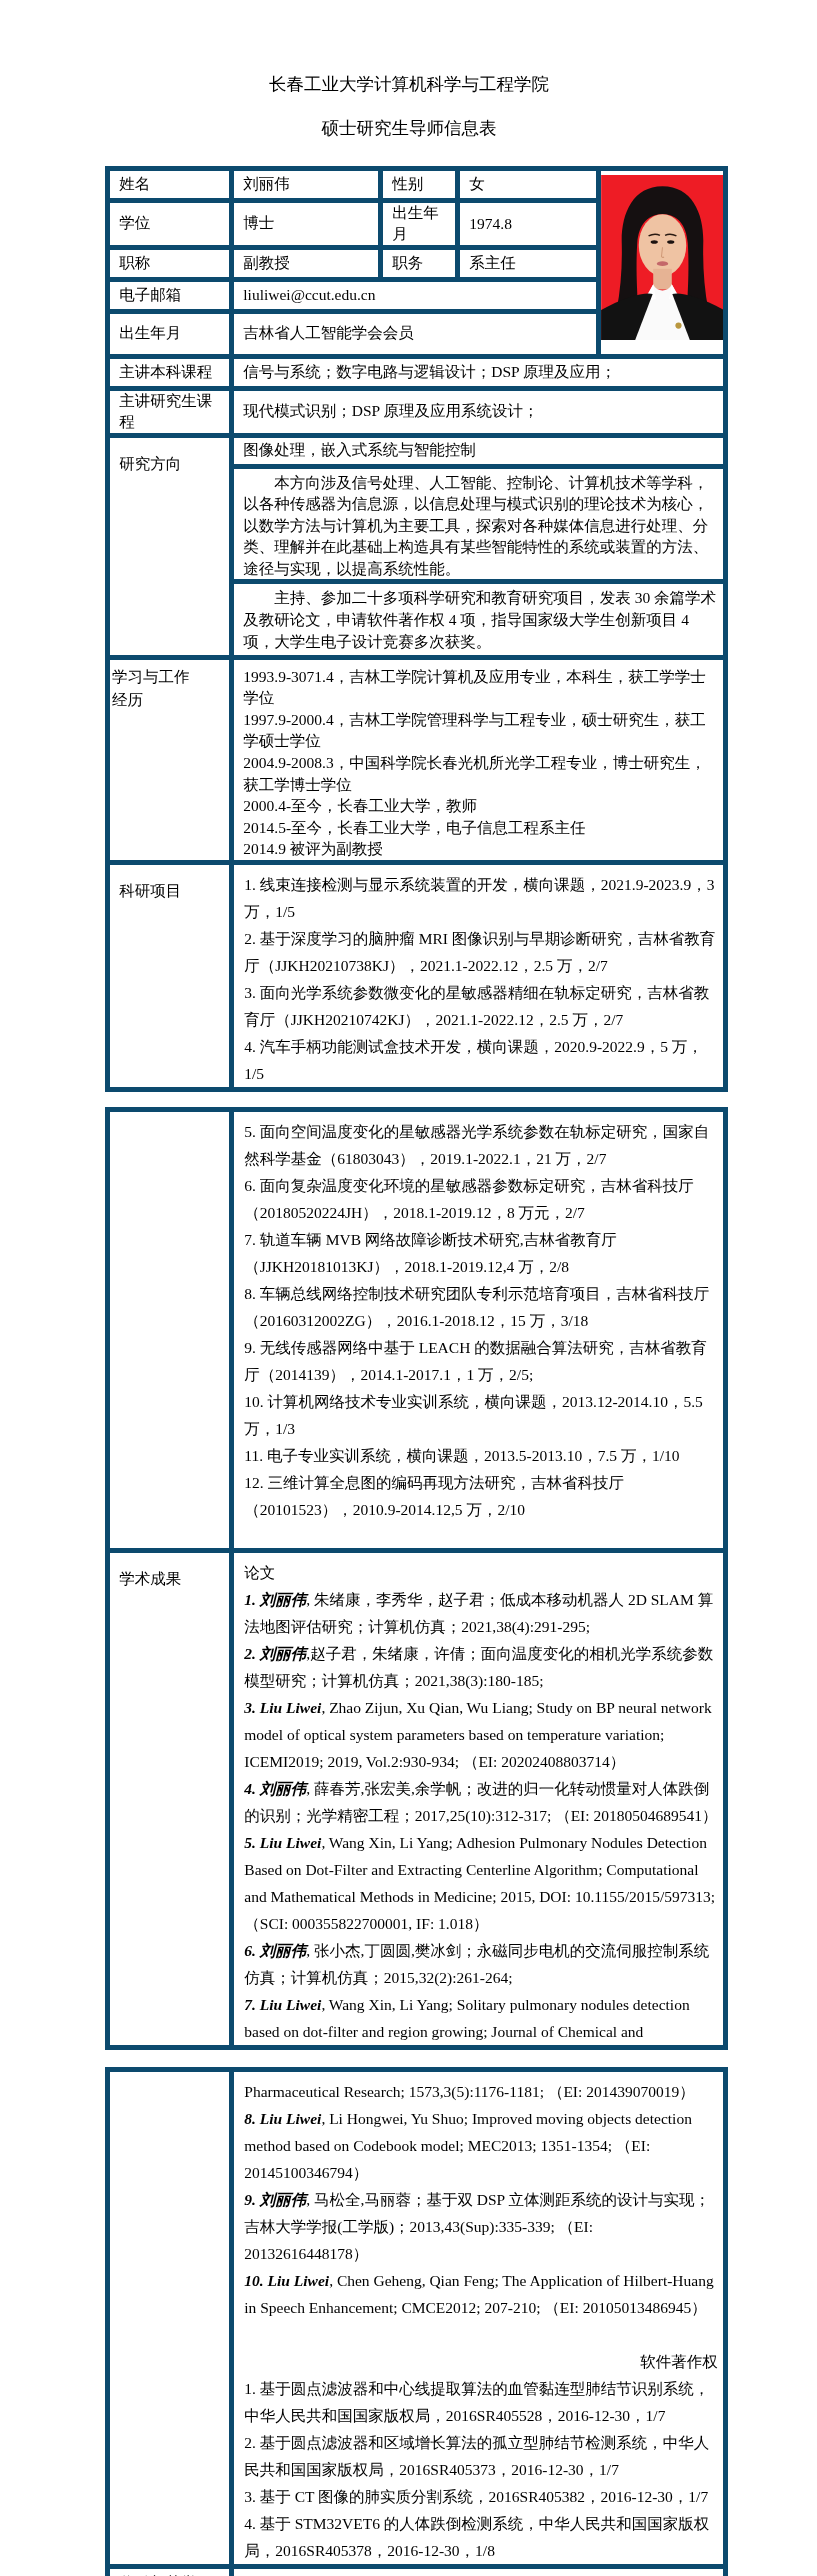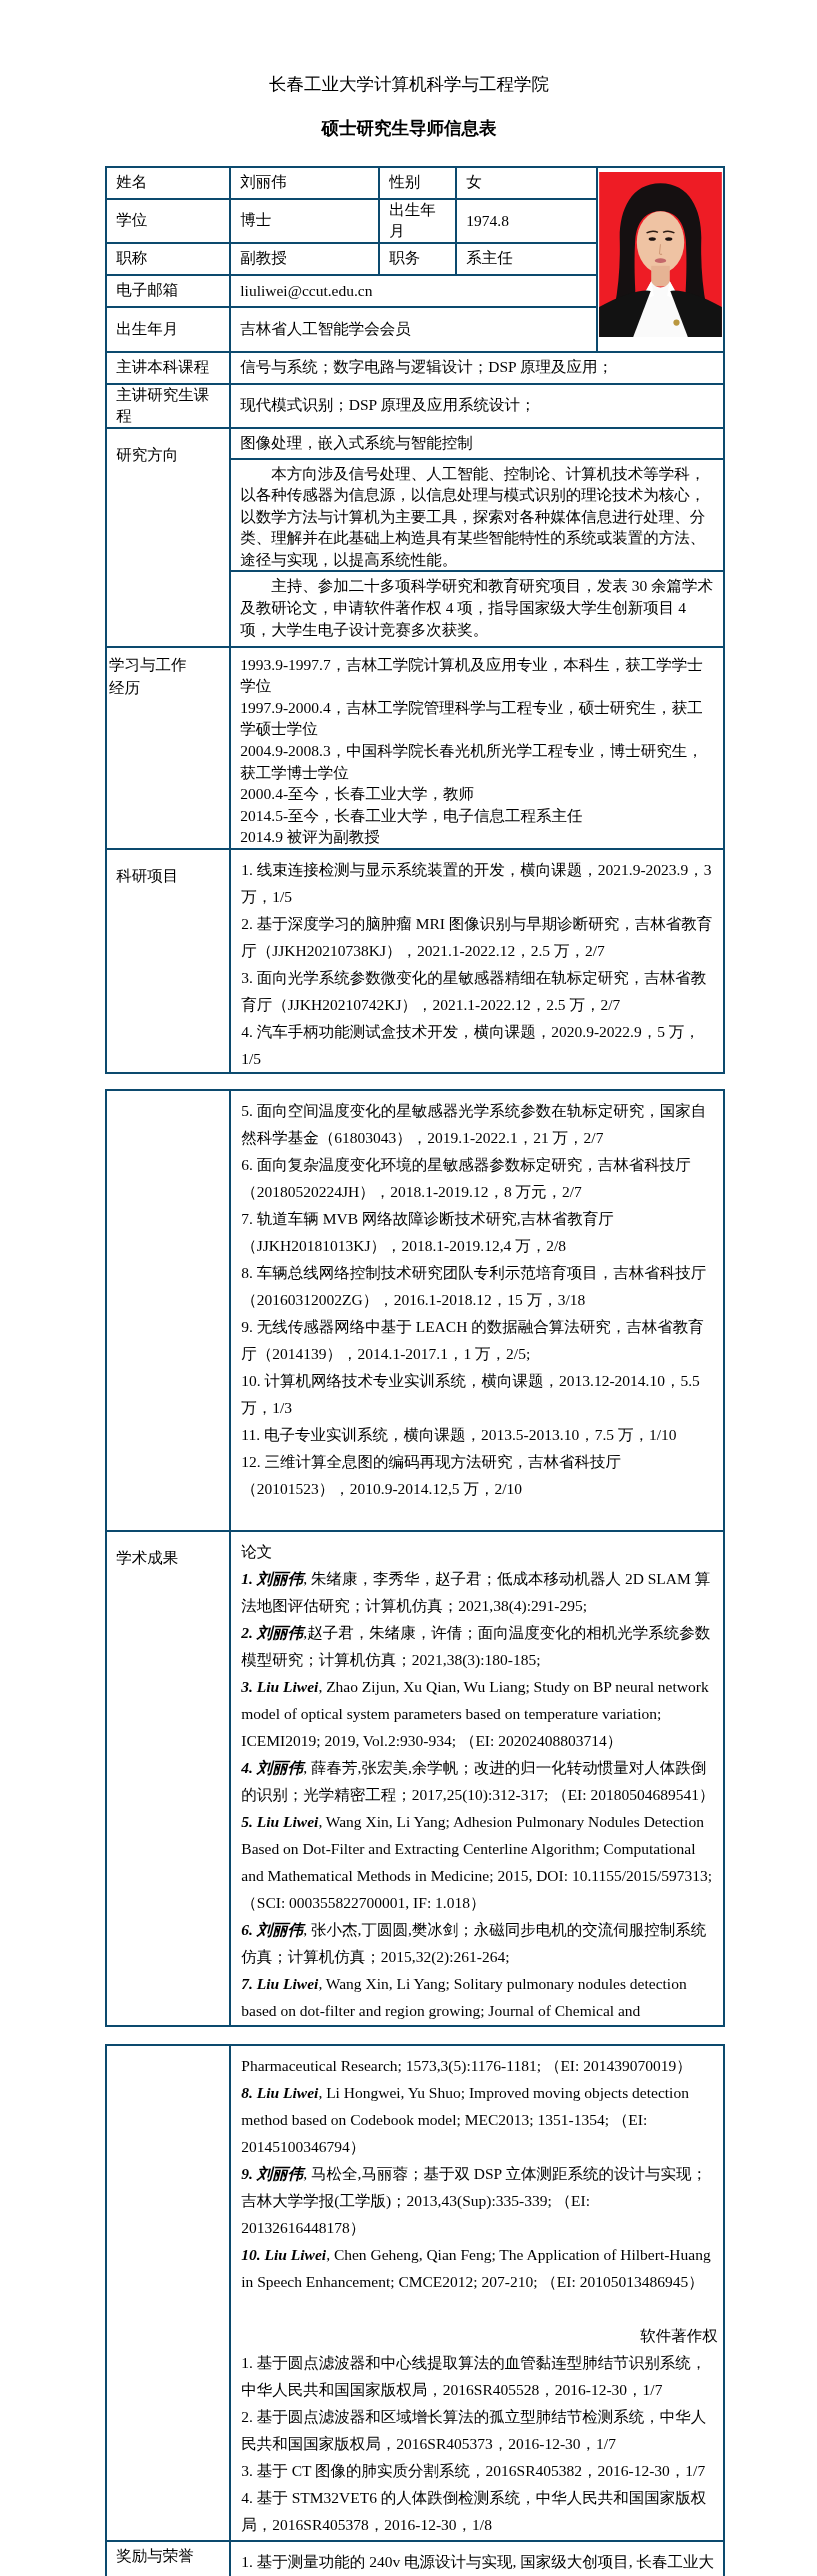--- a/index.html
+++ b/index.html
@@ -4,34 +4,34 @@
 <style>
   html,body{margin:0;padding:0;background:#ffffff;}
   body{
     width:818px;
     color:#000;
     font-family:"Liberation Serif","DejaVu Serif",serif;
     padding-bottom:72px;
   }
   .titles{text-align:center;}
   .doc-title-1{padding-top:72px;font-size:17.5px;font-weight:normal;line-height:25px;}
-  .doc-title-2{margin-top:18.5px;font-size:17.5px;font-weight:bold;line-height:25px;}
+  .doc-title-2{margin-top:18.5px;font-size:17.5px;font-weight:normal;line-height:25px;}
 
   table.page-table{
     border-collapse:collapse;
     table-layout:fixed;
     margin-left:105px;
     width:618px;
   }
   .tbl-1{margin-top:25px;}
   .tbl-2{margin-top:14.4px;}
   .tbl-3{margin-top:17px;}
 
   td{
-    border:2px solid #0c4a6e;
+    border:5px solid #0c4a6e;
     font-size:15.5px;
     box-sizing:border-box;
     padding:0 5.2px 0 9.3px;
     vertical-align:middle;
     overflow:hidden;
     word-break:break-word;
   }
   td.label-top{vertical-align:top;padding-top:16px;}
   td.center-label{
     text-align:left;vertical-align:top;padding:4.1px 2.1px 0 2.1px;line-height:23px;margin-top:24px;
@@ -142,21 +142,21 @@
   </tr>
   <tr style="height:76px">
     <td colspan="4" class="cell-para">主持、参加二十多项科学研究和教育研究项目，发表 30 余篇学术及教研论文，申请软件著作权 4 项，指导国家级大学生创新项目 4 项，大学生电子设计竞赛多次获奖。</td>
   </tr>
   <tr style="height:179px">
     <td class="center-label">
       <div>学习与工作</div>
       <div>经历</div>
     </td>
     <td colspan="4" class="cell-exp">
-          <div class="list-line">1993.9-1997.7，吉林工学院计算机及应用专业，本科生，获工学学士学位</div>
+          <div class="list-line">1993.9-3071.4，吉林工学院计算机及应用专业，本科生，获工学学士学位</div>
           <div class="list-line">1997.9-2000.4，吉林工学院管理科学与工程专业，硕士研究生，获工学硕士学位</div>
           <div class="list-line">2004.9-2008.3，中国科学院长春光机所光学工程专业，博士研究生，获工学博士学位</div>
           <div class="list-line">2000.4-至今，长春工业大学，教师</div>
           <div class="list-line">2014.5-至今，长春工业大学，电子信息工程系主任</div>
           <div class="list-line">2014.9 被评为副教授</div>
         </td>
   </tr>
   <tr style="height:192px">
     <td class="label-top">科研项目</td>
     <td colspan="4" class="cell-list">

